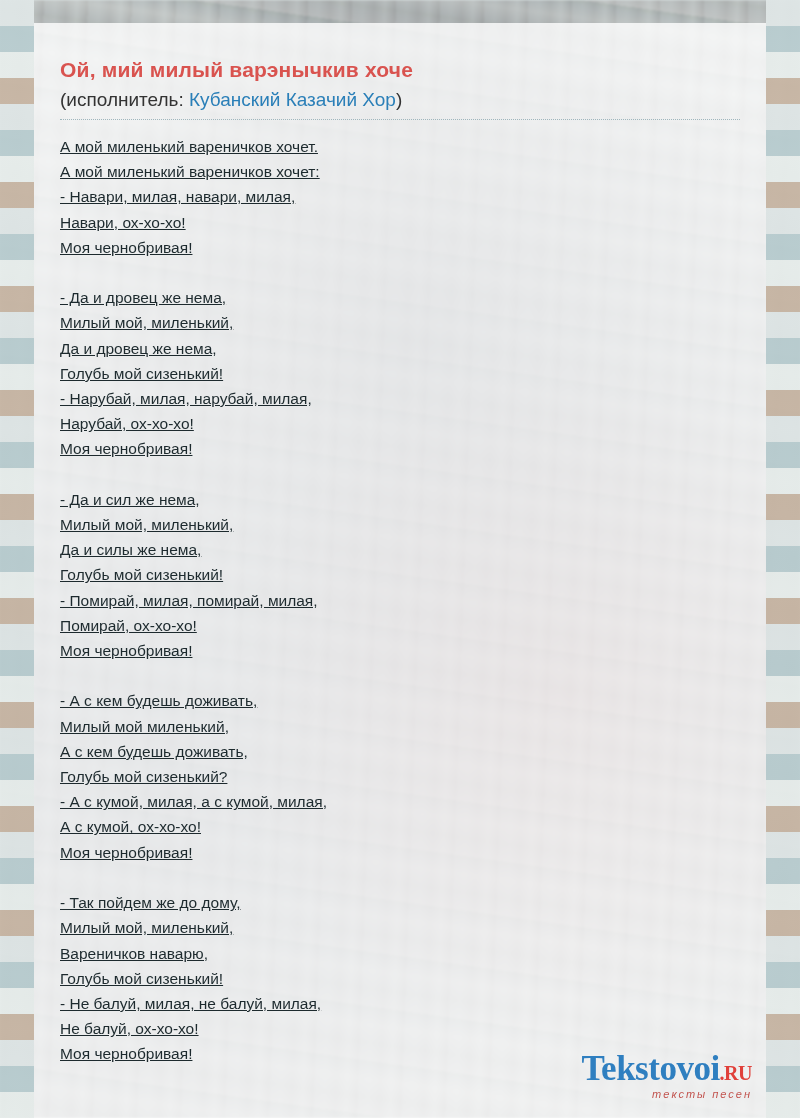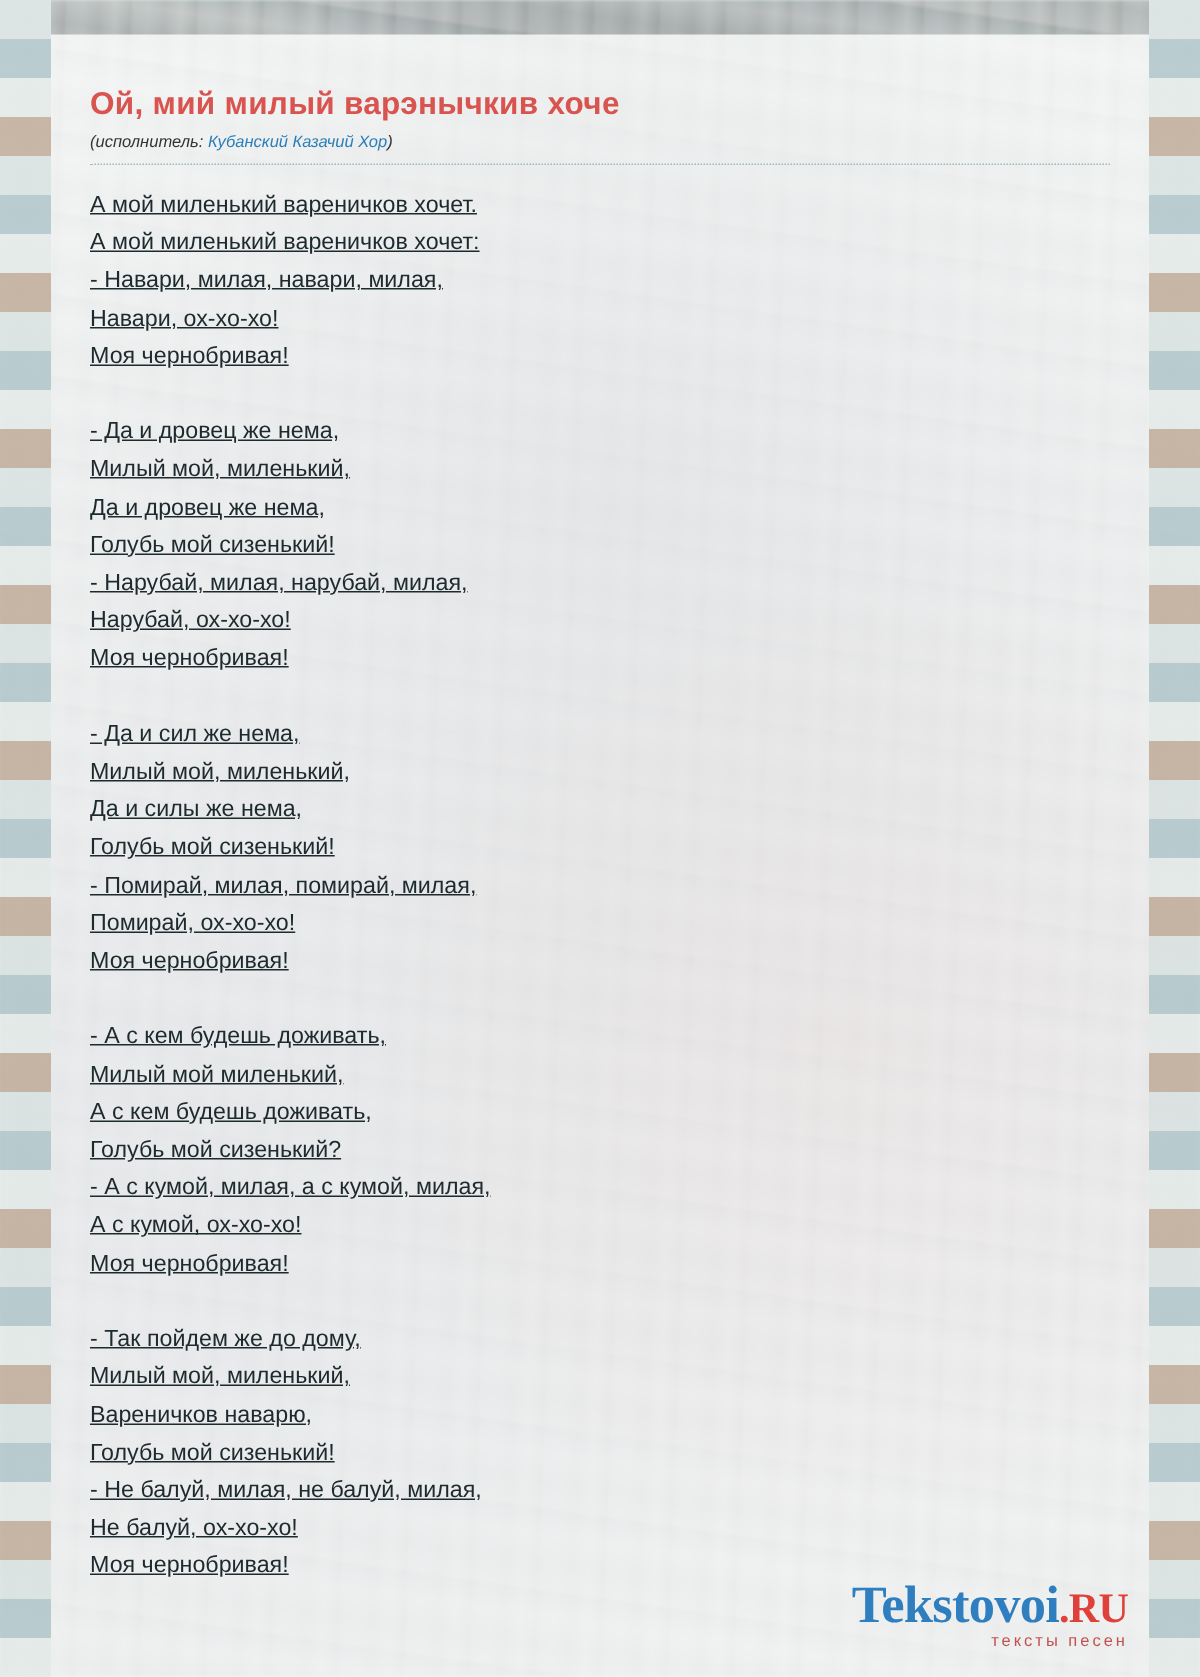--- a/index.html
+++ b/index.html
@@ -79,26 +79,25 @@
   .song-title {
     color: #d9534f;
     font-size: 21px;
     font-weight: bold;
     line-height: 26px;
     margin: 0 0 6px 0;
     letter-spacing: 0.2px;
   }
 
   .performer-line {
-    font-size: 11px;
+    font-size: 19px;
     color: #333333;
     padding-bottom: 8px;
     border-bottom: 1px dotted #9fb6bd;
     margin-bottom: 14px;
-    font-style: italic;
   }
   .performer-link {
     color: #2a7fb8;
     text-decoration: none;
     cursor: pointer;
   }
 
   .lyrics {
     font-size: 15.5px;
     line-height: 25.2px;
@@ -120,28 +119,29 @@
   .logo-main {
     font-family: "Liberation Serif", serif;
     font-size: 35px;
     font-weight: bold;
     color: #2f7fc0;
     letter-spacing: -0.5px;
     line-height: 38px;
   }
   .logo-main .ru {
     color: #e0403a;
-    font-size: 28px;
+    font-size: 20px;
     font-weight: bold;
   }
   .logo-sub {
     font-size: 11px;
     color: #c2544f;
     letter-spacing: 2px;
     margin-top: -4px;
+    font-style: italic;
   }
 </style>
 </head>
 <body>
 
 <div class="page">
 
   <div class="bg-photo"></div>
   <div class="side-bar left"></div>
   <div class="side-bar right"></div>

